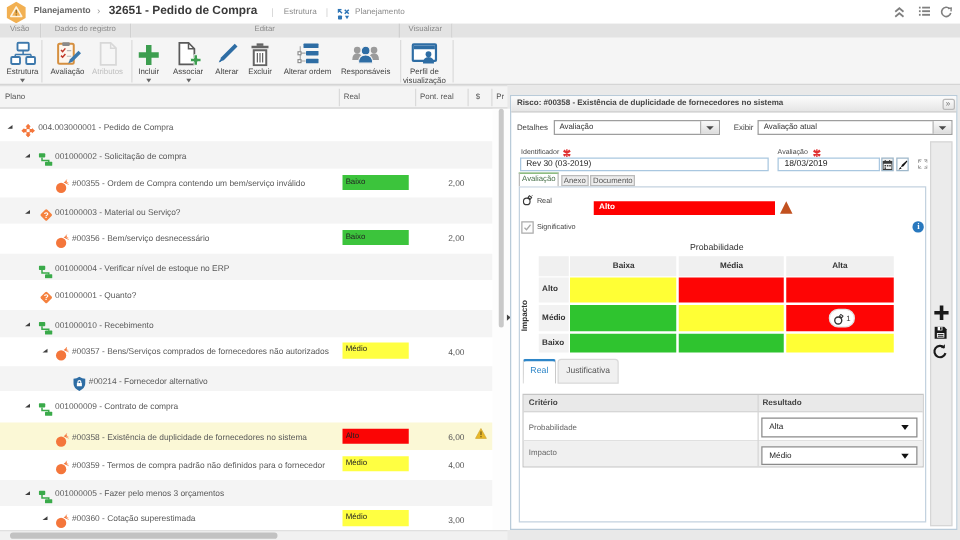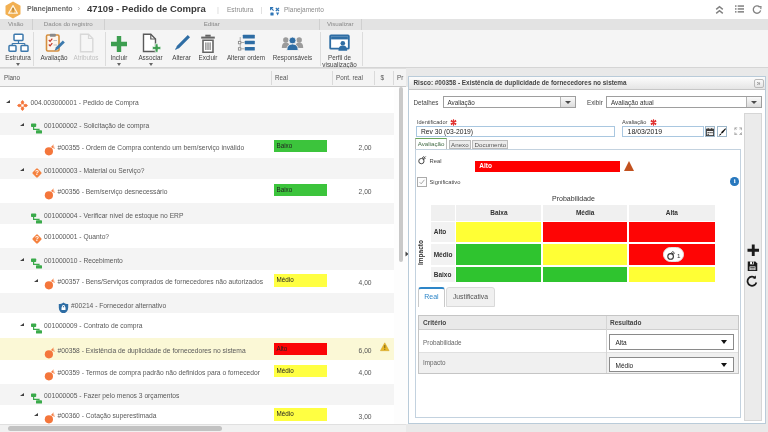--- a/index.html
+++ b/index.html
@@ -64,21 +64,21 @@
 
   <div id="topbar">
     <svg class="abs" style="left:3.5px;top:0.5px" width="18" height="18" viewBox="0 0 18 18">
       <polygon points="9,0.4 16.5,4.7 16.5,13.3 9,17.6 1.5,13.3 1.5,4.7" fill="#f2b052"></polygon>
       <path d="M9 4.6 L13.4 12.2 L4.6 12.2 Z" fill="none" stroke="#fdf4e2" stroke-width="1.2" stroke-linejoin="round"></path>
       <rect x="8.5" y="6.9" width="1.1" height="2.8" fill="#9a7430"></rect>
       <rect x="8.5" y="10.4" width="1.1" height="1.1" fill="#9a7430"></rect>
     </svg>
     <span class="abs" style="left:27px;top:4.6px;font-size:7px;font-weight:bold;color:#666">Planejamento</span>
     <span class="abs" style="left:77.5px;top:3.5px;font-size:8px;color:#999">›</span>
-    <span class="abs" style="left:87px;top:2.8px;font-size:9.5px;font-weight:bold;color:#3a3a3a">47109 - Pedido de Compra</span>
+    <span class="abs" style="left:87px;top:2.8px;font-size:9.5px;font-weight:bold;color:#3a3a3a">32651 - Pedido de Compra</span>
     <span class="abs" style="left:217px;top:4.5px;font-size:7.5px;color:#d0d0d0">|</span>
     <span class="abs" style="left:227px;top:5.5px;font-size:6.5px;color:#8a8a8a">Estrutura</span>
     <span class="abs" style="left:260.5px;top:4.5px;font-size:7.5px;color:#d0d0d0">|</span>
     <svg class="abs" style="left:269.5px;top:6.5px" width="10" height="9" viewBox="0 0 10 9">
       <path d="M0.6 3.2 V0.6 H3.2 M0.6 0.6 L3.6 3.6" fill="none" stroke="#2e75b6" stroke-width="1.1"></path>
       <path d="M5.8 0.8 L9 4 M9 0.8 L5.8 4" fill="none" stroke="#2e75b6" stroke-width="1.2"></path>
       <rect x="0.4" y="5.4" width="3.2" height="3.2" rx="0.6" fill="#2e75b6"></rect>
       <path d="M6 5.6 L9.2 5.6 L7.6 8.4 Z" fill="#2e75b6"></path>
     </svg>
     <span class="abs" style="left:284px;top:5.5px;font-size:6.5px;color:#8a8a8a">Planejamento</span>

